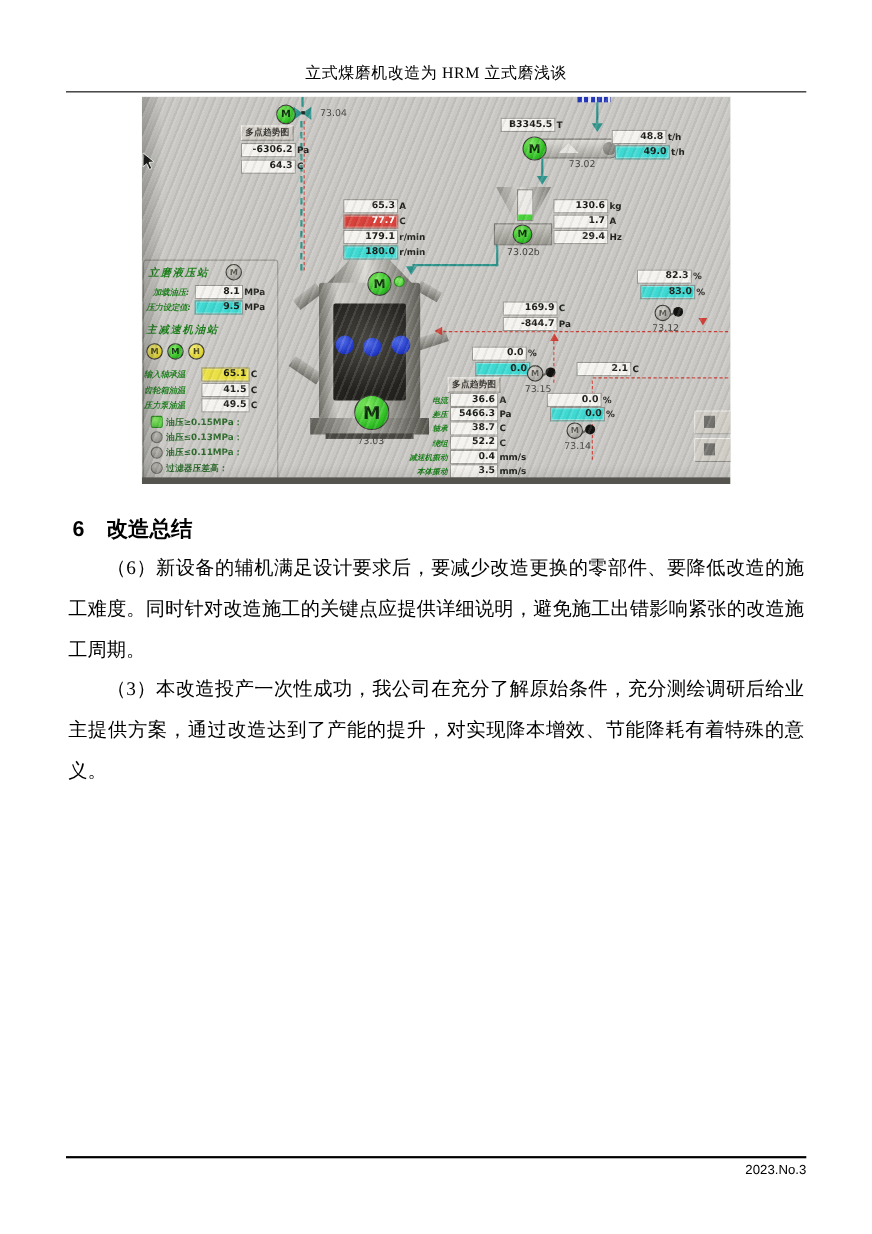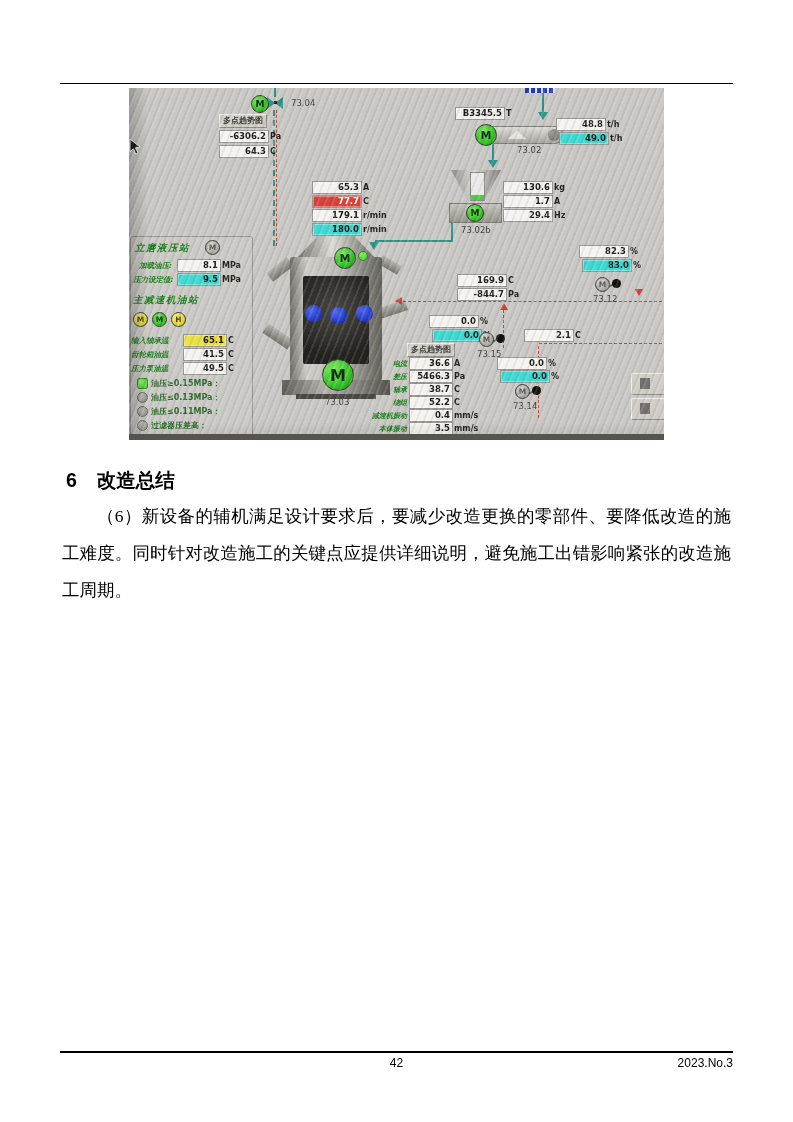--- a/index.html
+++ b/index.html
@@ -92,20 +92,21 @@
   .tblue{position:absolute;left:396px;top:0;width:30px;height:5px;background:repeating-linear-gradient(90deg,#2438b8 0 4px,#dfe2ff 4px 6px);z-index:10;}
   .pbtn{position:absolute;width:36px;height:20px;background:#d0cdc6;border:1px solid;border-color:#efeeea #8b8a85 #8b8a85 #efeeea;border-radius:2px;z-index:10;}
   .pbtn::after{content:"";position:absolute;left:8px;top:4px;width:10px;height:11px;background:rgba(40,40,38,.55);}
   .cursor{position:absolute;left:0;top:50px;z-index:45;}
 </style>
 </head>
 <body>
 
 <div class="page">
 
+  <div class="header-title">立式煤磨机改造为 HRM 立式磨浅谈</div>
   <div class="header-rule"></div>
 
   <div class="fig">
     <div class="photo-shade"></div>
 
     <svg class="cursor" width="14" height="18" viewBox="0 0 14 18">
       <path d="M1 1 L11 9 L6.5 9.8 L9 15 L6.8 16 L4.4 10.8 L1 13.6 Z" fill="#1a1a18" stroke="#f2f2ee" stroke-width="0.8"></path>
     </svg>
 
     <div class="mc s16" style="left:122px;top:7px;">M</div>
@@ -352,19 +353,19 @@
     </div>
   </div>
 
 
   <div class="heading">
     <span class="num">6</span><span>改造总结</span>
   </div>
 
   <div class="bodytext">
     <p>（6）新设备的辅机满足设计要求后，要减少改造更换的零部件、要降低改造的施工难度。同时针对改造施工的关键点应提供详细说明，避免施工出错影响紧张的改造施工周期。</p>
+    <p>（3）本改造投产一次性成功，我公司在充分了解原始条件，充分测绘调研后给业主提供方案，通过改造达到了产能的提升，对实现降本增效、节能降耗有着特殊的意义。</p>
   </div>
 
   <div class="footer-rule"></div>
-  <div class="footer-page">42</div>
   <div class="footer-issue">2023.No.3</div>
 
 </div>
 
 </body></html>

